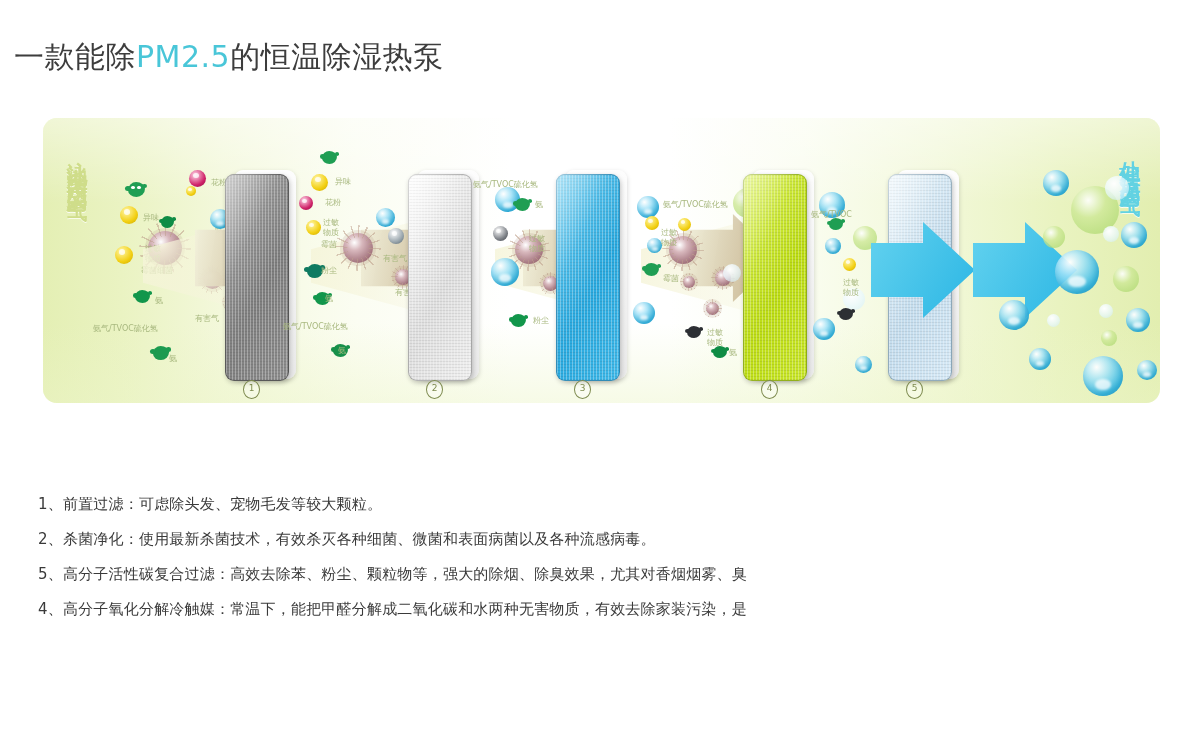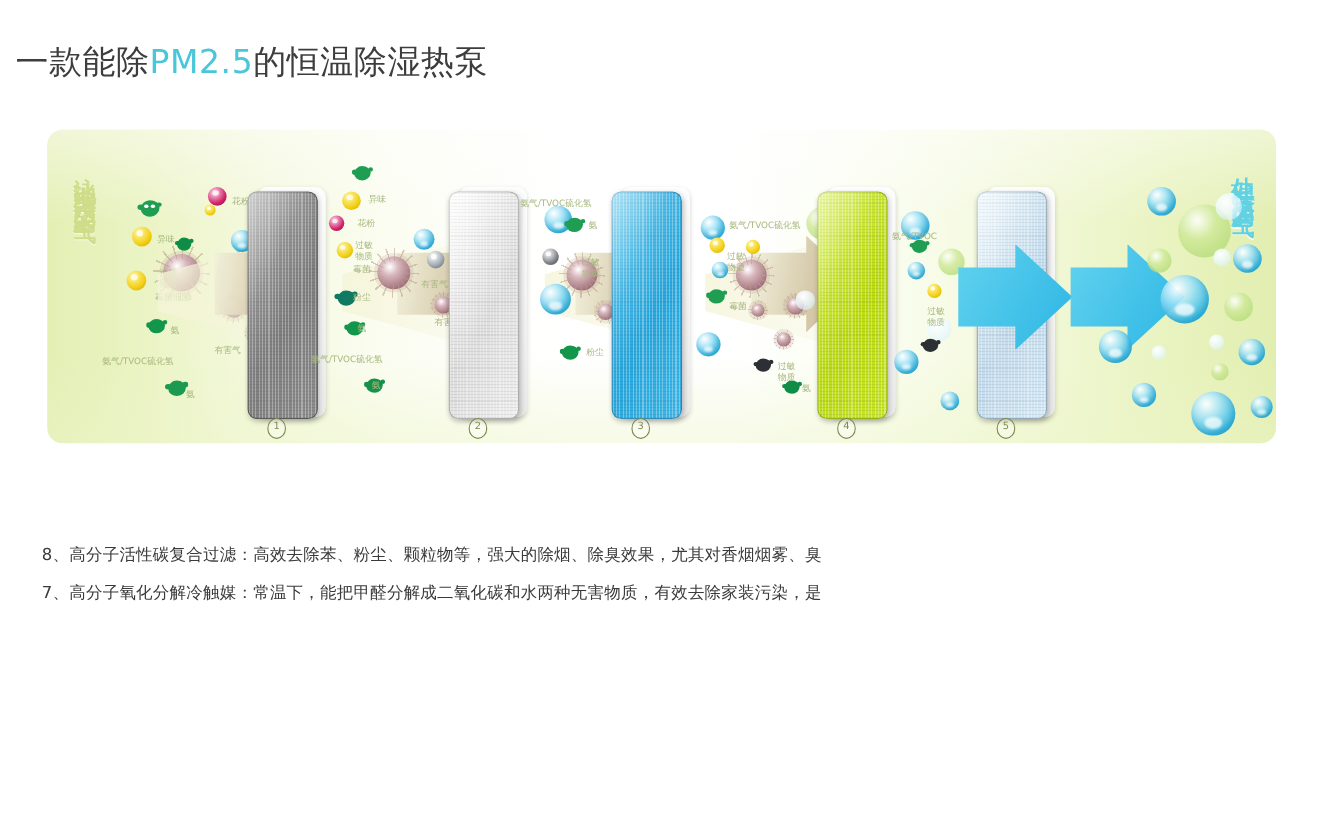--- a/index.html
+++ b/index.html
@@ -360,15 +360,17 @@
   <div class="gbub" style="left:1058px;top:212px;width:16px;height:16px;"></div>
   <div class="bub" style="left:986px;top:230px;width:22px;height:22px;"></div>
   <div class="bub" style="left:1040px;top:238px;width:40px;height:40px;"></div>
   <div class="bub" style="left:956px;top:182px;width:30px;height:30px;"></div>
   <div class="bub" style="left:1094px;top:242px;width:20px;height:20px;"></div>
   <div class="wbub" style="left:1004px;top:196px;width:13px;height:13px;"></div>
 
 </div>
 
 <div id="notes">
-  <div class="note">8、高分子活性碳复合过滤：高效去除苯、粉尘、颗粒物等，强大的除烟、除臭效果，尤其对香烟烟雾、臭</div>
-  <div class="note">7、高分子氧化分解冷触媒：常温下，能把甲醛分解成二氧化碳和水两种无害物质，有效去除家装污染，是</div>
+  <div class="note">1、前置过滤：可虑除头发、宠物毛发等较大颗粒。</div>
+  <div class="note">2、杀菌净化：使用最新杀菌技术，有效杀灭各种细菌、微菌和表面病菌以及各种流感病毒。</div>
+  <div class="note">5、高分子活性碳复合过滤：高效去除苯、粉尘、颗粒物等，强大的除烟、除臭效果，尤其对香烟烟雾、臭</div>
+  <div class="note">4、高分子氧化分解冷触媒：常温下，能把甲醛分解成二氧化碳和水两种无害物质，有效去除家装污染，是</div>
 </div>
 
 </body></html>

